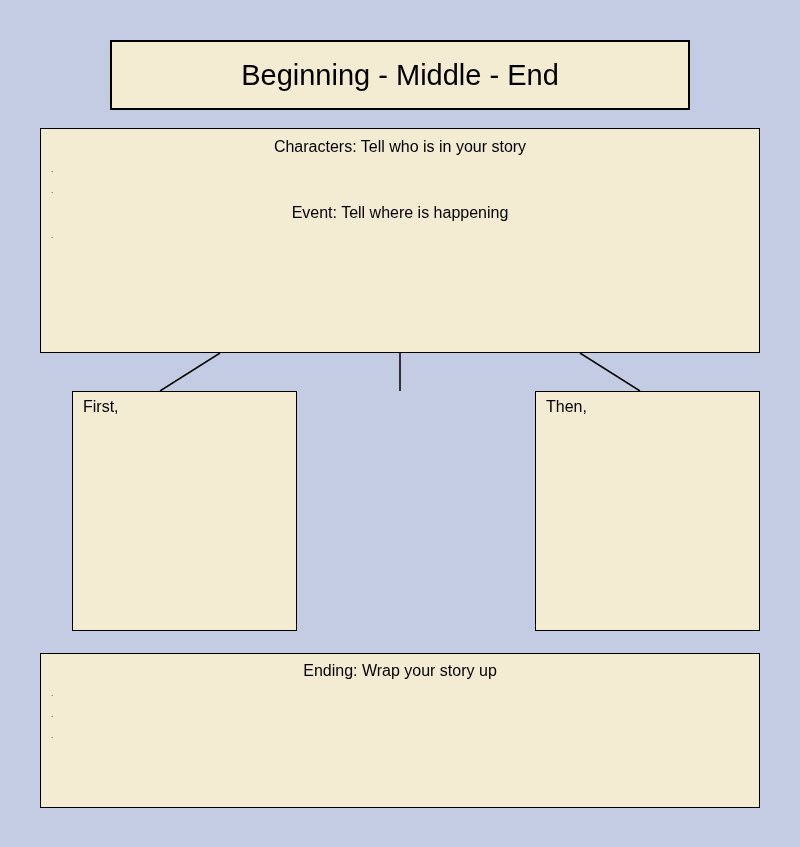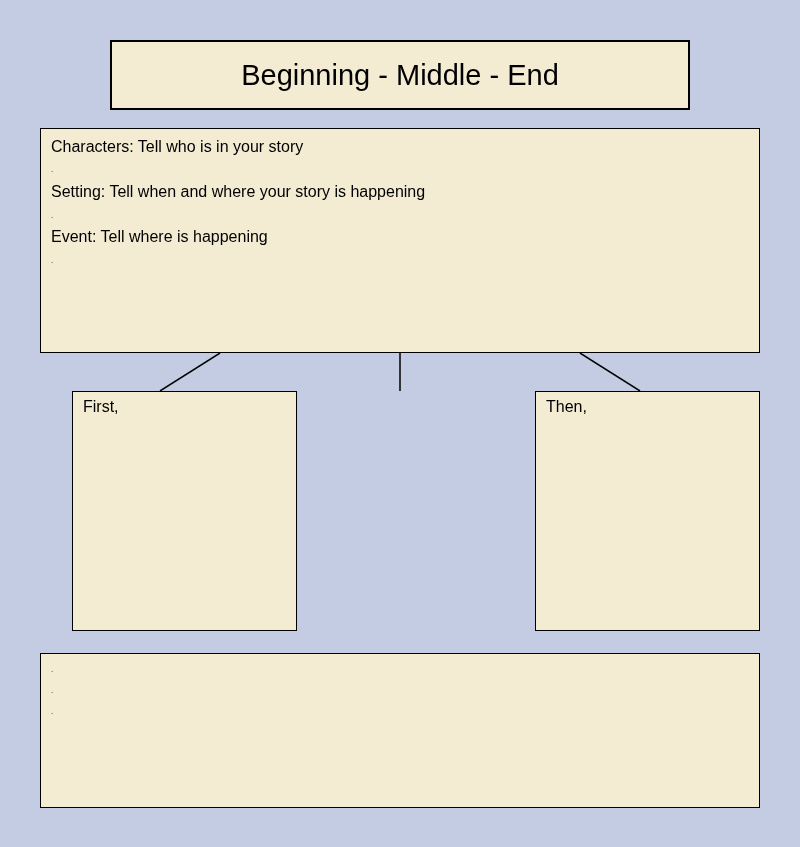--- a/index.html
+++ b/index.html
@@ -30,21 +30,21 @@
       width: 720px;
       height: 225px;
       background: #f3ecd3;
       border: 1px solid #000;
       margin: 18px auto 0;
       padding: 7px 10px;
       font-size: 16px;
       color: #000;
       line-height: 1.4;
     }
-    .intro-line { margin-bottom: 2px; }
+    .intro-line { margin-bottom: 2px; text-align: center; }
     .dot-line { font-size: 8px; line-height: 2.6; }
     .connectors {
       position: relative;
       width: 720px;
       height: 38px;
       margin: 0 auto;
     }
     .middle-row {
       width: 720px;
       margin: 0 auto;
@@ -76,21 +76,20 @@
 </head>
 <body>
 
 <div class="title-box">
   <span>Beginning - Middle - End</span>
 </div>
 
 <div class="intro-box">
   <div class="intro-line">Characters: Tell who is in your story</div>
   <div class="dot-line">.</div>
-  <div class="intro-line">Setting: Tell when and where your story is happening</div>
   <div class="dot-line">.</div>
   <div class="intro-line">Event: Tell where is happening</div>
   <div class="dot-line">.</div>
 </div>
 
 <div class="connectors">
   <svg width="720" height="38">
     <line x1="180" y1="0" x2="120" y2="38" stroke="#000" stroke-width="1.5"></line>
     <line x1="360" y1="0" x2="360" y2="38" stroke="#000" stroke-width="1.5"></line>
     <line x1="540" y1="0" x2="600" y2="38" stroke="#000" stroke-width="1.5"></line>
@@ -100,16 +99,17 @@
 <div class="middle-row">
   <div class="mid-box">
     <span>First,</span>
   </div>
   <div class="mid-box">
     <span>Then,</span>
   </div>
 </div>
 
 <div class="ending-box">
+  <div class="intro-line">Ending: Wrap your story up</div>
   <div class="dot-line">.</div>
   <div class="dot-line">.</div>
   <div class="dot-line">.</div>
 </div>
 
 </body></html>

